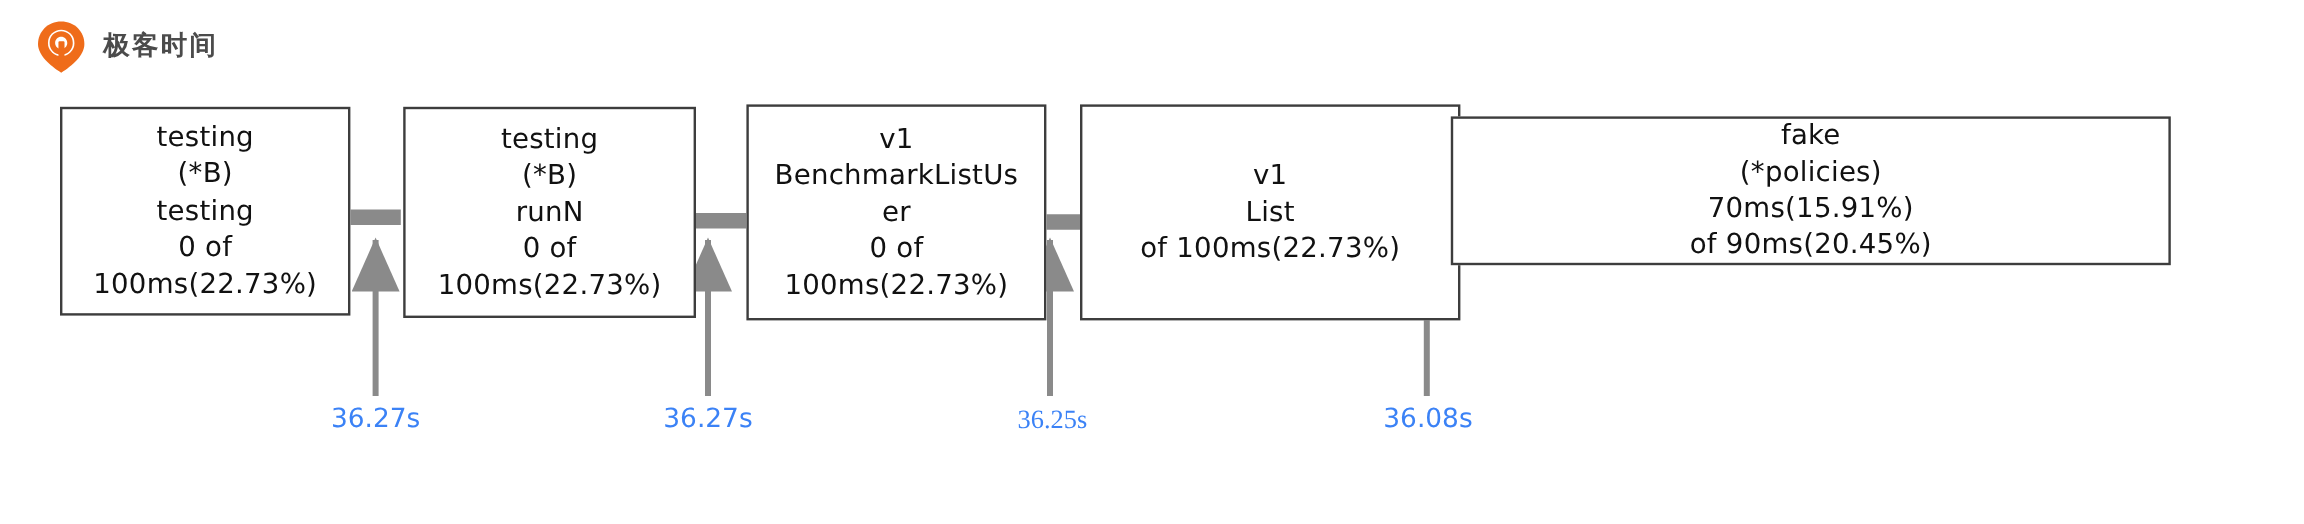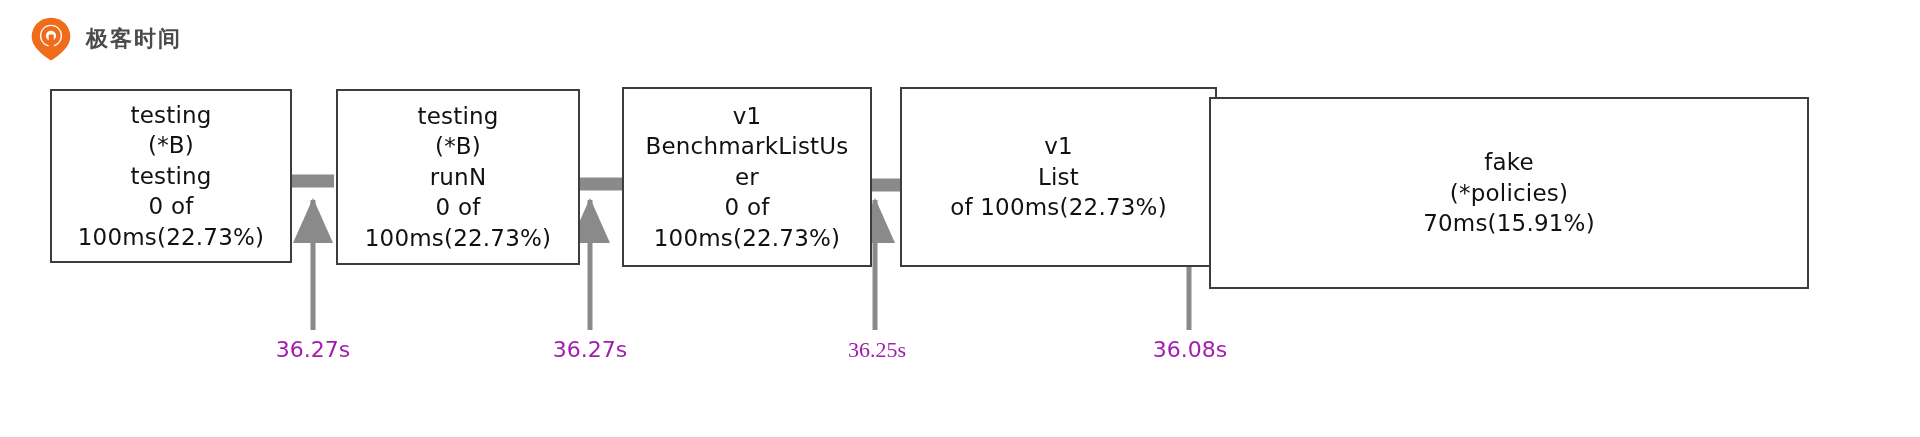--- a/index.html
+++ b/index.html
@@ -65,21 +65,21 @@
     color: #111111;
     letter-spacing: 0.2px;
     white-space: nowrap;
   }
   .node .ln { display: block; }
 
   
   .edge-label {
     position: absolute;
     font-size: 22px;
-    color: #a21caf;
+    color: #3b82f6;
     white-space: nowrap;
     transform: translateX(-50%);
   }
 
   svg.edges {
     position: absolute;
     left: 0;
     top: 0;
     width: 1920px;
     height: 437px;
@@ -161,24 +161,25 @@
     <span class="ln">0 of</span>
     <span class="ln">100ms(22.73%)</span>
   </div>
 
   <div class="node" style="left:900px; top:87px; width:317px; height:180px;">
     <span class="ln">v1</span>
     <span class="ln">List</span>
     <span class="ln">of 100ms(22.73%)</span>
   </div>
 
-  <div class="node" style="left:1209px; top:97px; width:600px; height:192px;">
+  <div class="node" style="left:1209px; top:97px; width:600px; height:124px;">
     <span class="ln">fake</span>
     <span class="ln">(*policies)</span>
     <span class="ln">70ms(15.91%)</span>
+    <span class="ln">of 90ms(20.45%)</span>
   </div>
 
   <div class="edge-label" style="left:313px; top:337px;">36.27s</div>
   <div class="edge-label" style="left:590px; top:337px;">36.27s</div>
   <div class="edge-label" style="left:877px; top:337px;font-family:Liberation Serif, serif;">36.25s</div>
   <div class="edge-label" style="left:1190px; top:337px;">36.08s</div>
 
 </div>
 
 </body></html>

